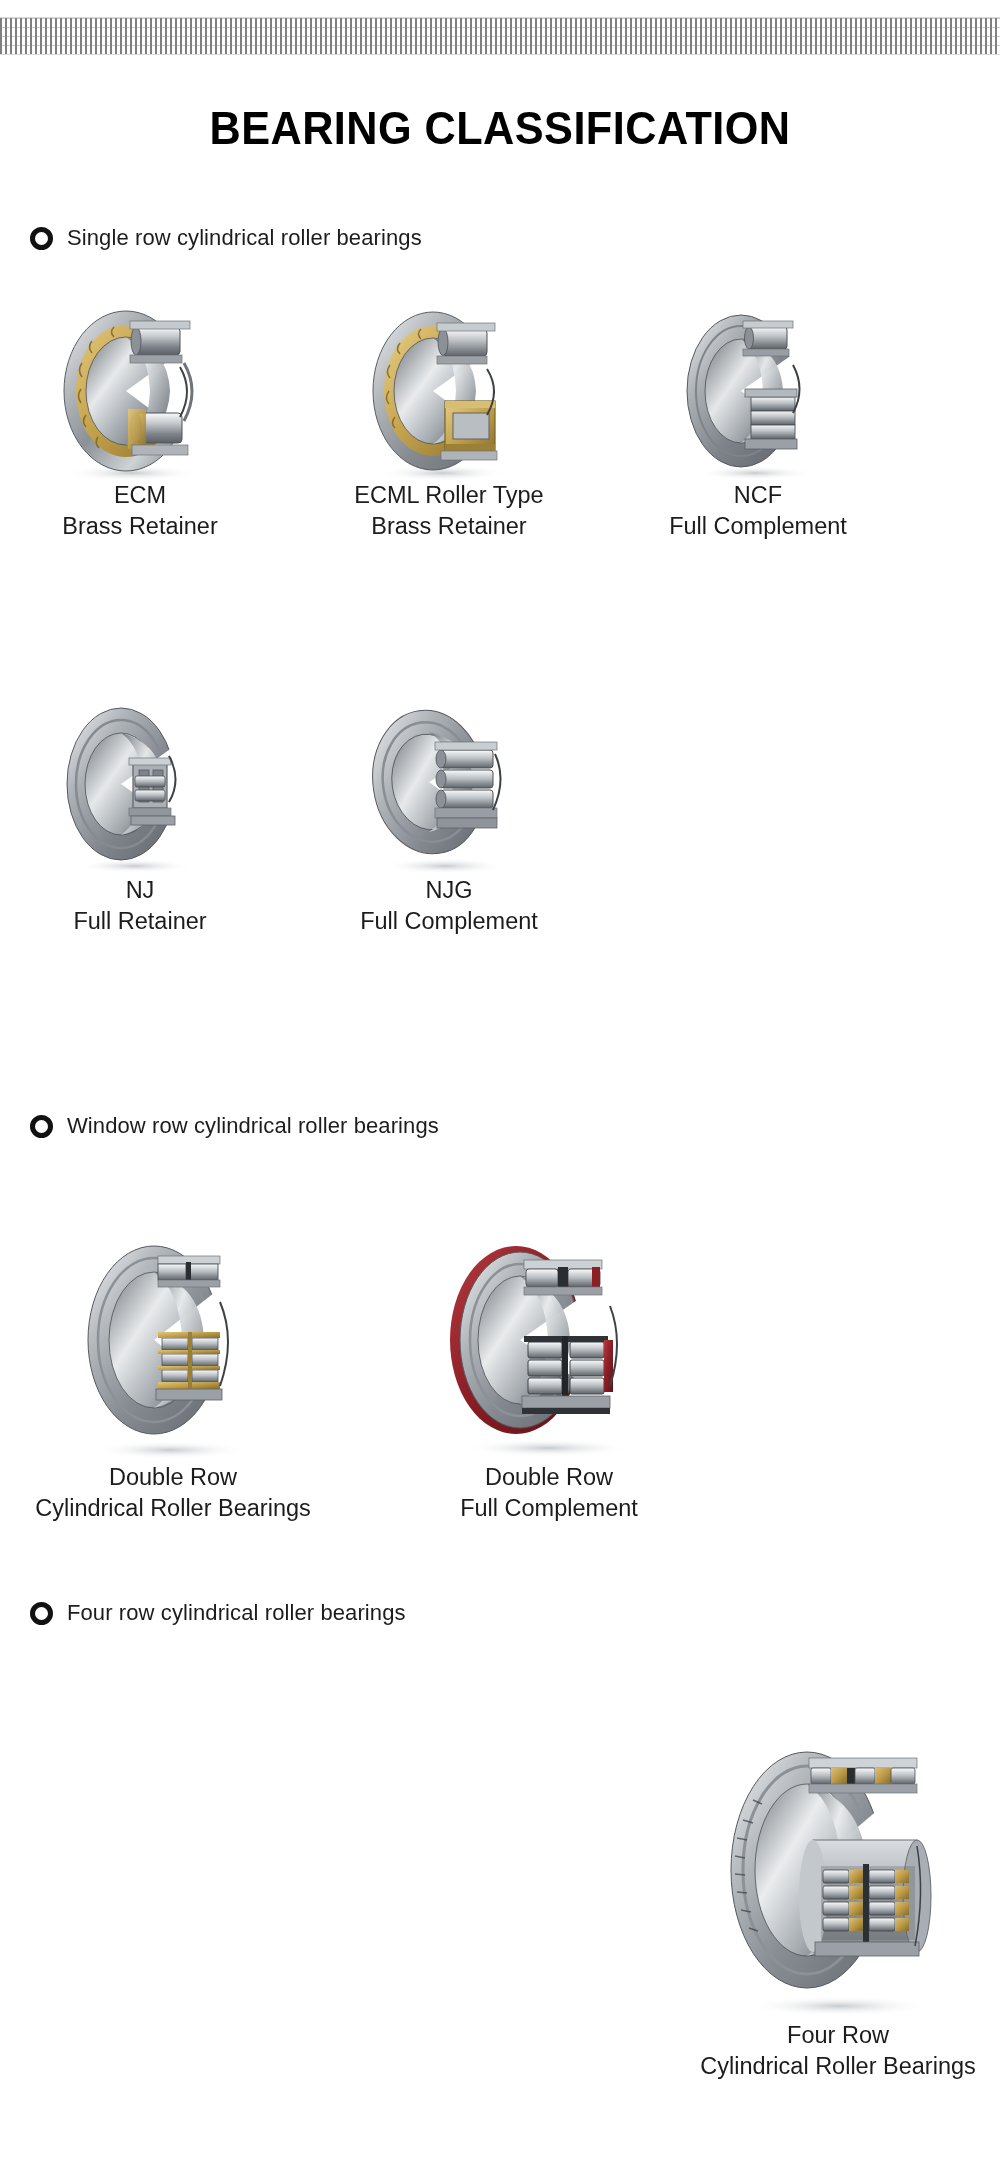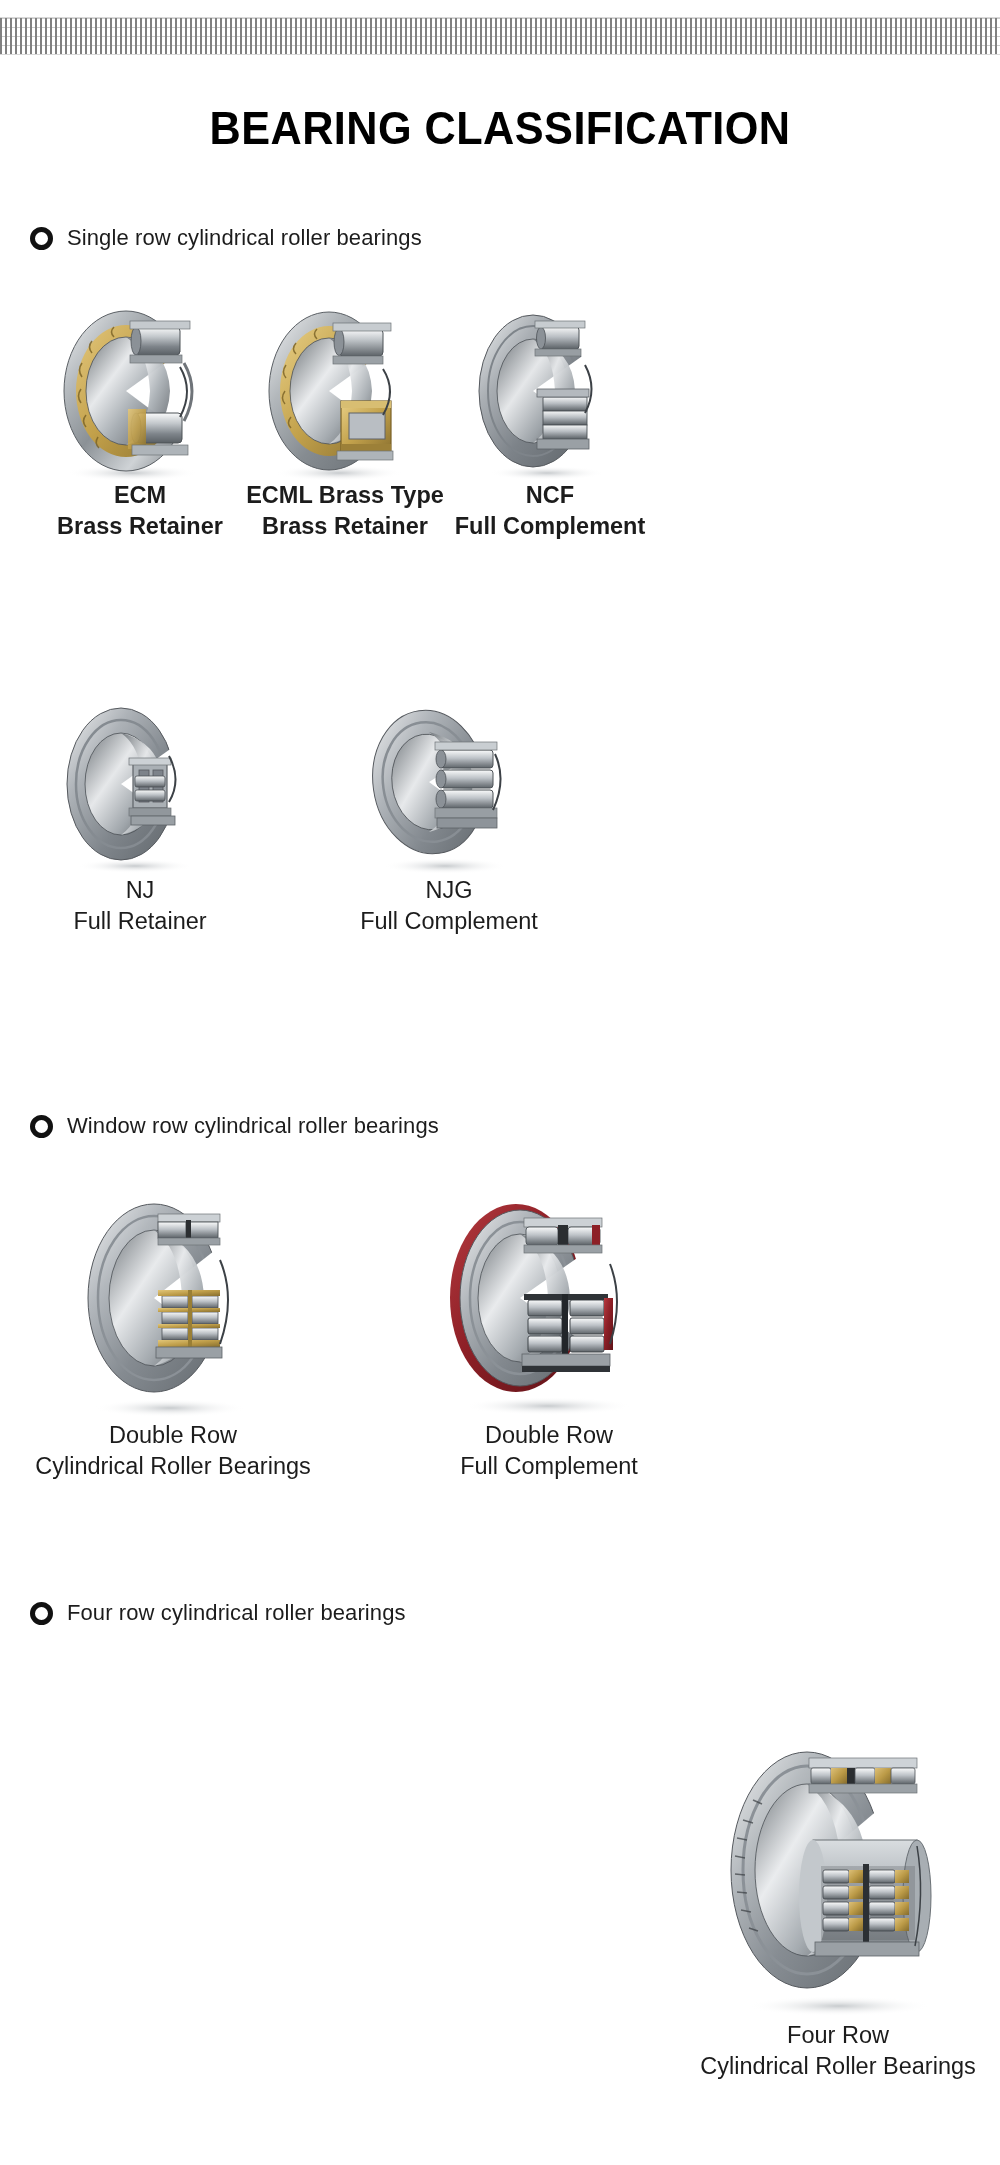--- a/index.html
+++ b/index.html
@@ -105,21 +105,21 @@
 <div class="dot-band"></div>
 <div class="band-rule" style="top:54px"></div>
 
 <div class="page-title">BEARING  CLASSIFICATION</div>
 
 <div class="section-head" style="top:225px">
   <span class="ring-bullet"></span>
   <span class="section-label">Single row cylindrical roller bearings</span>
 </div>
 
-<div class="grid" style="left:40px; top:305px; width:920px; justify-content:flex-start; font-weight:bold;">
+<div class="grid" style="left:40px; top:305px; width:920px; justify-content:flex-start; gap:104px;">
 
   <div class="cell" style="width:200px">
     <svg class="thumb" width="200" height="175" viewBox="0 0 200 175">
       <defs>
         <linearGradient id="ecmOuter" x1="0" y1="0" x2="1" y2="1">
           <stop offset="0" stop-color="#f2f3f4"></stop>
             <stop offset=".25" stop-color="#b7bcc0"></stop>
           <stop offset=".5" stop-color="#8b9196"></stop>
             <stop offset=".75" stop-color="#cfd3d6"></stop>
           <stop offset="1" stop-color="#6e7479"></stop>
@@ -242,21 +242,21 @@
       <g>
         <rect x="96" y="96" width="50" height="50" fill="url(#mlBrass)" stroke="#7a6227" stroke-width="1.2"></rect>
         <rect x="104" y="108" width="36" height="26" fill="#b9bec3" stroke="#5e6368" stroke-width="1"></rect>
         <rect x="96" y="96" width="50" height="7" fill="#d8be72"></rect>
         <rect x="96" y="139" width="50" height="7" fill="#9c8038"></rect>
       </g>
       <rect x="92" y="146" width="56" height="9" fill="#aeb4b9" stroke="#6d7277" stroke-width=".7"></rect>
       <path d="M138 64 q14 22 0 46" fill="none" stroke="#3c4146" stroke-width="2"></path>
     </svg>
     <div class="caption">
-      <span>ECML Brass Type</span>
+      <span>ECML Roller Type</span>
       <span class="l2">Brass Retainer</span>
     </div>
   </div>
 
   <div class="cell" style="width:200px">
     <svg class="thumb" width="190" height="175" viewBox="0 0 190 175">
       <defs>
         <linearGradient id="ncfOuter" x1="0" y1="0" x2="1" y2="1">
           <stop offset="0" stop-color="#eef0f1"></stop>
             <stop offset=".3" stop-color="#a9aeb3"></stop>
@@ -403,21 +403,21 @@
       <span class="l2">Full Complement</span>
     </div>
   </div>
 </div>
 
 <div class="section-head" style="top:1113px">
   <span class="ring-bullet"></span>
   <span class="section-label">Window row cylindrical roller bearings</span>
 </div>
 
-<div class="grid" style="left:48px; top:1190px; width:920px; justify-content:flex-start; gap:126px;">
+<div class="grid" style="left:48px; top:1232px; width:920px; justify-content:flex-start; gap:126px;">
 
   <div class="cell" style="width:250px">
     <svg class="thumb" width="230" height="230" viewBox="0 0 230 230">
       <defs>
         <linearGradient id="drOuter" x1="0" y1="0" x2="1" y2="1">
           <stop offset="0" stop-color="#f1f2f3"></stop>
             <stop offset=".28" stop-color="#b3b8bd"></stop>
           <stop offset=".58" stop-color="#858b91"></stop>
             <stop offset="1" stop-color="#646a6f"></stop>
         </linearGradient>

